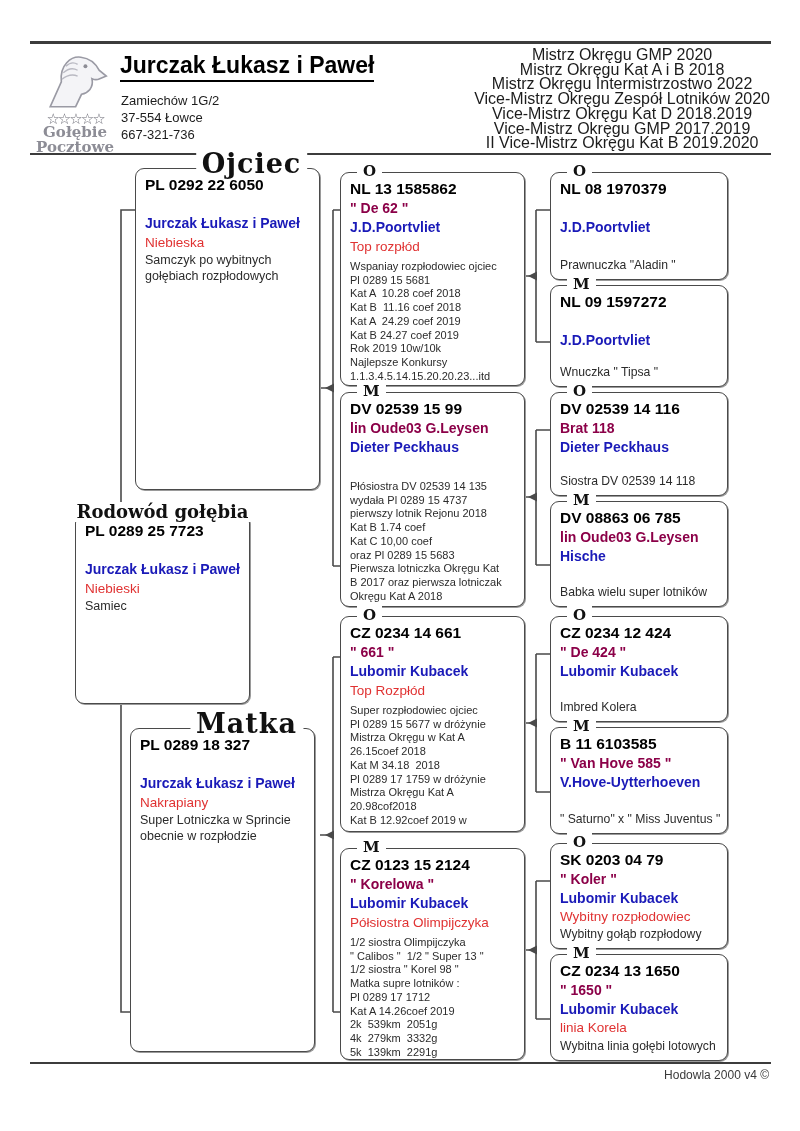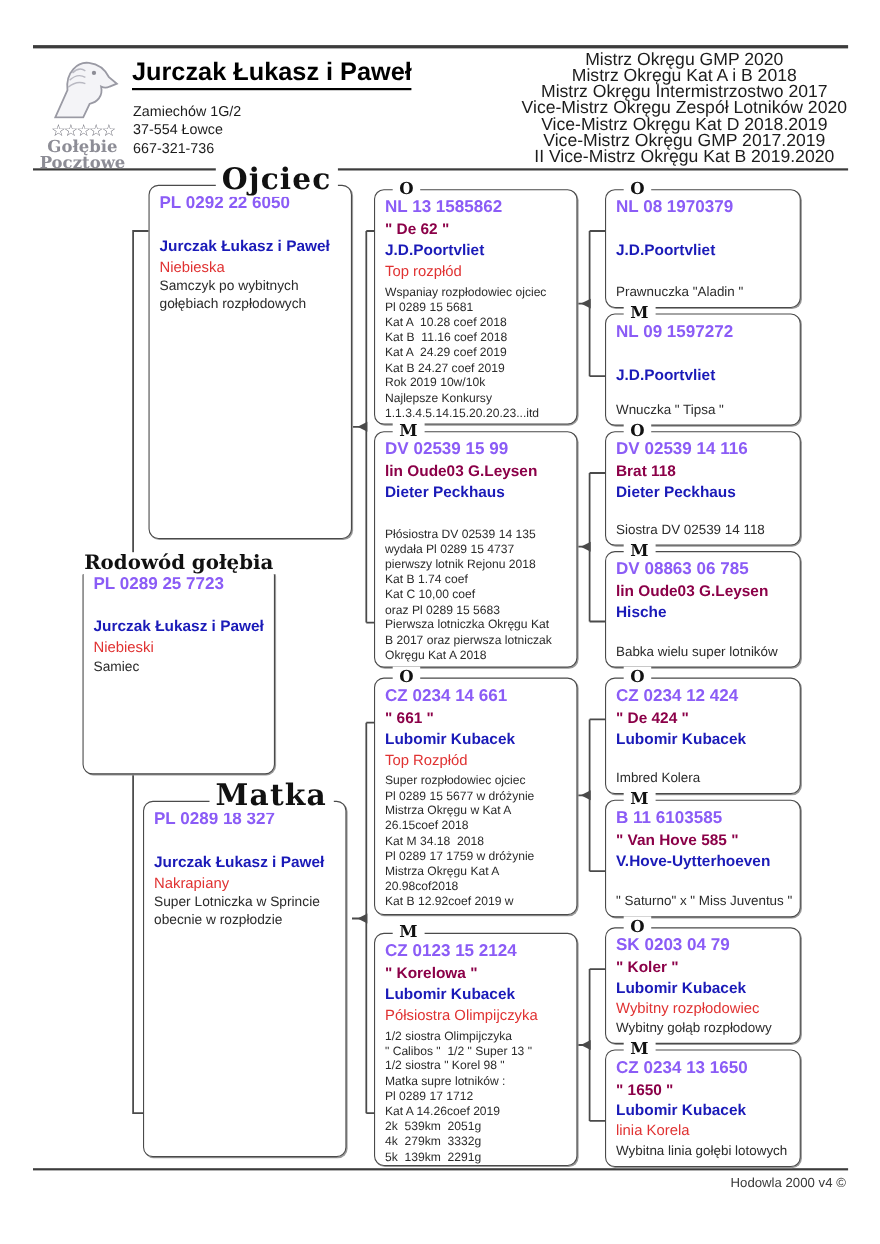--- a/index.html
+++ b/index.html
@@ -19,21 +19,21 @@
   
   .pbox{position:absolute;background:#fff;border:1.6px solid #4a4a4a;border-radius:9px;
         box-shadow:1px 1px 0 #9a9a9a;z-index:2;padding:6px 9px;box-sizing:border-box;}
   .legend{position:absolute;background:#fff;padding:0 6px;
           font-family:"DejaVu Serif","Liberation Serif",serif;font-weight:bold;color:#111;}
   .marker{top:-11px;left:16px;font-size:15px;line-height:18px;}
   .title-lg{top:-20px;left:50%;transform:translateX(-50%);font-size:27px;line-height:30px;
             letter-spacing:1px;white-space:nowrap;margin-left:24px;}
   .title-md{top:-13px;left:50%;transform:translateX(-50%);font-size:18px;line-height:20px;
             white-space:nowrap;}
-  .ring{font-size:15.5px;font-weight:bold;color:#8b5cf6;line-height:20px;white-space:nowrap;}
+  .ring{font-size:15.5px;font-weight:bold;color:#000000;line-height:20px;white-space:nowrap;}
   .bname{font-size:14px;font-weight:bold;color:#8B0048;line-height:19px;min-height:19px;white-space:nowrap;}
   .owner{font-size:14px;font-weight:bold;color:#1a1ab8;line-height:19px;white-space:nowrap;}
   .gap-top{margin-top:19px;}
   .rnote{font-size:13.5px;color:#E03232;line-height:19px;white-space:nowrap;}
   .col2 .rnote{min-height:19px;}
   .desc{font-size:11px;color:#2b2b2b;line-height:13.7px;margin-top:4px;white-space:pre-wrap;}
   .desc-lg{font-size:12.5px;color:#2b2b2b;line-height:15.5px;margin-top:1px;white-space:pre-wrap;}
   .flexcol{display:flex;flex-direction:column;}
   .bnote{font-size:12.2px;color:#2b2b2b;line-height:15px;margin-top:auto;white-space:nowrap;}
   .footer{position:absolute;right:31px;top:1068px;font-size:12px;color:#3a3a3a;}
@@ -60,21 +60,21 @@
   </div>
   <div class="htitle">Jurczak Łukasz i Paweł</div>
   <div class="haddr">
     <div>Zamiechów 1G/2</div>
     <div>37-554 Łowce</div>
     <div>667-321-736</div>
   </div>
   <div class="hach">
     <div>Mistrz Okręgu GMP 2020</div>
     <div>Mistrz Okręgu Kat A i B 2018</div>
-    <div>Mistrz Okręgu Intermistrzostwo 2017</div>
+    <div>Mistrz Okręgu Intermistrzostwo 2022</div>
     <div>Vice-Mistrz Okręgu Zespół Lotników 2020</div>
     <div>Vice-Mistrz Okręgu Kat D 2018.2019</div>
     <div>Vice-Mistrz Okręgu GMP 2017.2019</div>
     <div>II Vice-Mistrz Okręgu Kat B 2019.2020</div>
   </div>
 
   <svg class="conn" width="800" height="1131">
     <g stroke="#4a4a4a" stroke-width="1.6" fill="none">
       <path d="M135,210 H121 V1012 H135"></path>
       <path d="M320,388 H333 M333,210 V566 M333,210 H341 M333,566 H341"></path>

